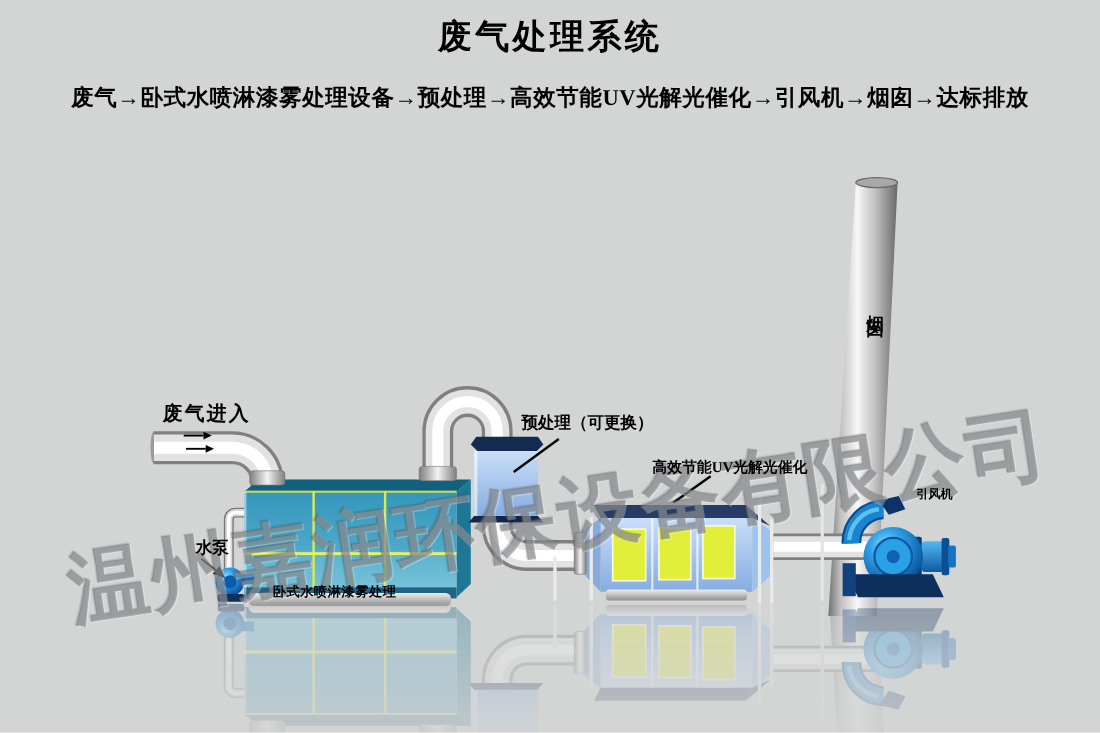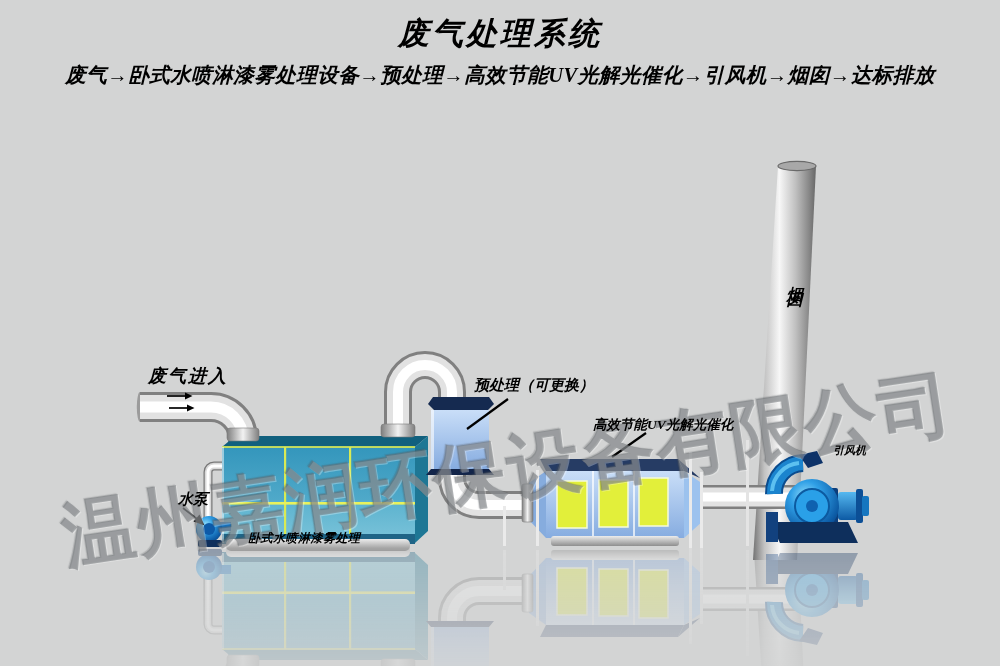--- a/index.html
+++ b/index.html
@@ -2,23 +2,23 @@
 <html><head>
 <meta charset="utf-8">
 <style>
   html,body{margin:0;padding:0;}
   #stage{
     position:relative;width:1000px;height:666px;overflow:hidden;
     background:#d3d4d4;
     font-family:"Liberation Serif","DejaVu Serif",serif;
   }
   #stage svg{position:absolute;left:0;top:0;}
-  .lbl{position:absolute;color:#000;font-weight:bold;white-space:nowrap;line-height:1.15;font-style:italic;}
+  .lbl{position:absolute;color:#000;font-weight:bold;white-space:nowrap;line-height:1.15;}
   .title{width:100%;text-align:center;top:16px;font-size:31px;letter-spacing:3px;}
-  .flow{width:100%;text-align:center;top:64px;font-size:20.5px;letter-spacing:0.5px;}
+  .flow{width:100%;text-align:center;top:78px;font-size:20.5px;letter-spacing:0.5px;}
   .inlet{left:148px;top:366px;font-size:18px;letter-spacing:2px;}
   .pump{left:178px;top:491px;font-size:15px;}
   .tank{left:248px;top:532px;font-size:12px;letter-spacing:0.5px;}
   .pretreat{left:474px;top:377px;font-size:15px;}
   .uv{left:593px;top:417px;font-size:13.5px;text-align:right;}
   .fan{left:833px;top:444px;font-size:11px;}
   .chimney{left:785px;top:273px;font-size:16px;writing-mode:vertical-rl;letter-spacing:5px;}
   .watermark{
     position:absolute;left:58px;top:422px;width:896px;
     font-size:73px;font-weight:bold;letter-spacing:2px;white-space:nowrap;

